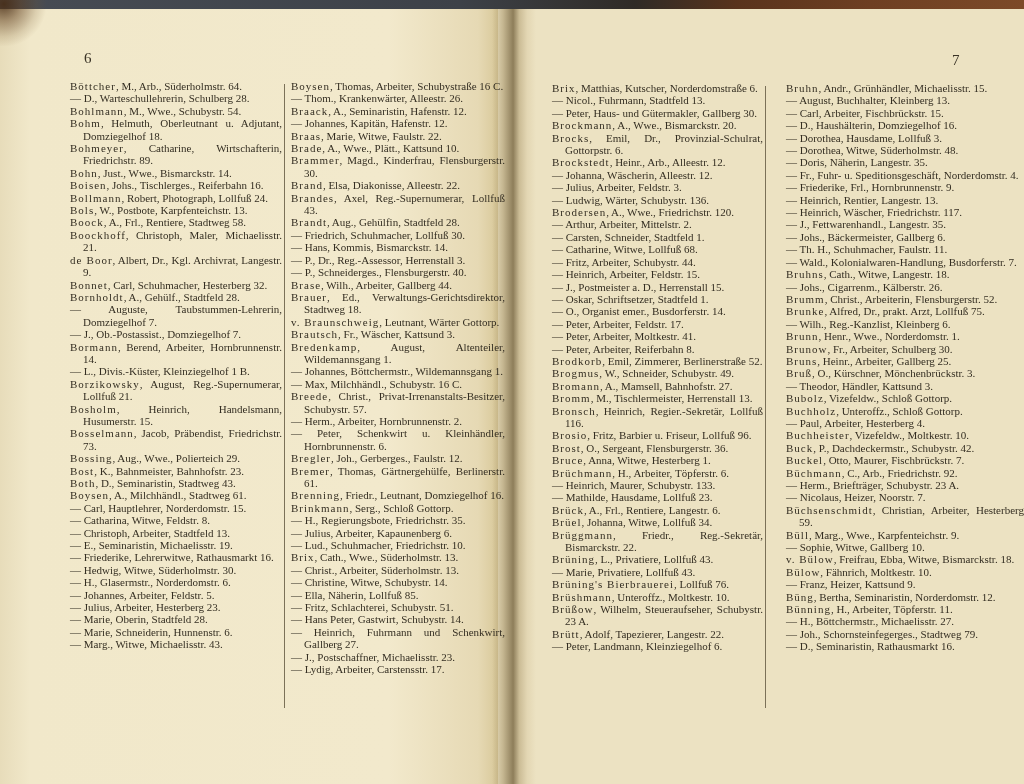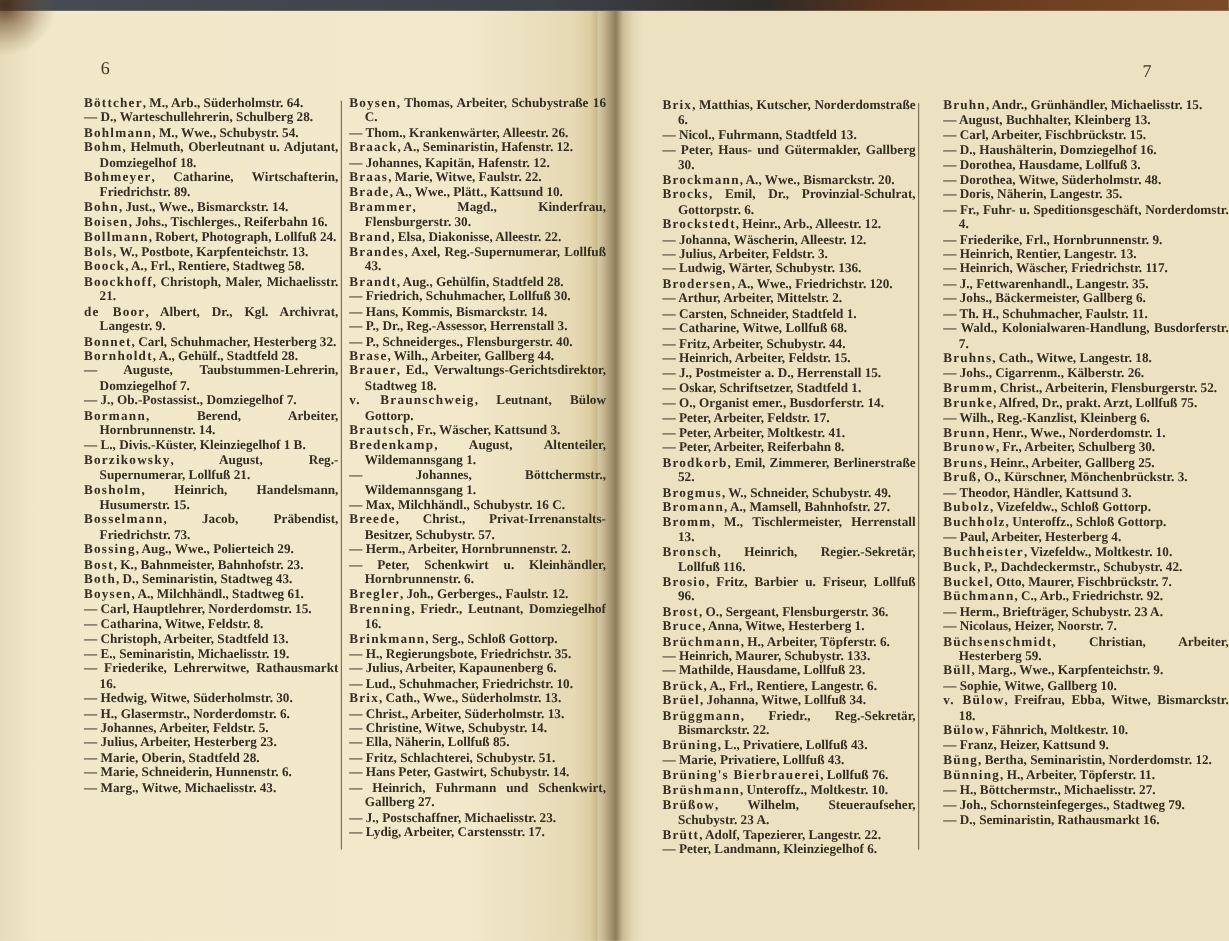--- a/index.html
+++ b/index.html
@@ -32,21 +32,21 @@
     position:absolute;top:0;left:0;width:46px;height:46px;
     background:radial-gradient(circle at 4px 4px,rgba(72,44,20,.85) 0%,rgba(96,62,30,.5) 28%,rgba(120,90,50,.18) 55%,rgba(0,0,0,0) 72%);
   }
   .page-number{
     position:absolute;font-size:15px;letter-spacing:1px;color:#3a3326;
   }
   .pn-6{left:84px;top:50px;}
   .pn-7{left:952px;top:52px;}
   .col{
     position:absolute;font-size:11px;line-height:12.4px;
-    text-align:justify;color:#342e22;font-weight:bold;
+    text-align:justify;color:#342e22;
   }
   .col-divider{
     position:absolute;width:1px;background:#7b7158;
   }
   .entry{
     margin:0;padding-left:13px;text-indent:-13px;
   }
   .surname{letter-spacing:1px;}
   .dash{letter-spacing:0;}
   .c-p6c1{left:70px;top:80px;width:212px;}
@@ -118,29 +118,30 @@
     <p class="entry"><span class="surname">Brammer</span><span>, Magd., Kinderfrau, Flensburgerstr. 30.</span></p>
     <p class="entry"><span class="surname">Brand</span><span>, Elsa, Diakonisse, Alleestr. 22.</span></p>
     <p class="entry"><span class="surname">Brandes</span><span>, Axel, Reg.-Supernumerar, Lollfuß 43.</span></p>
     <p class="entry"><span class="surname">Brandt</span><span>, Aug., Gehülfin, Stadtfeld 28.</span></p>
     <p class="entry"><span class="dash">—</span><span> Friedrich, Schuhmacher, Lollfuß 30.</span></p>
     <p class="entry"><span class="dash">—</span><span> Hans, Kommis, Bismarckstr. 14.</span></p>
     <p class="entry"><span class="dash">—</span><span> P., Dr., Reg.-Assessor, Herrenstall 3.</span></p>
     <p class="entry"><span class="dash">—</span><span> P., Schneiderges., Flensburgerstr. 40.</span></p>
     <p class="entry"><span class="surname">Brase</span><span>, Wilh., Arbeiter, Gallberg 44.</span></p>
     <p class="entry"><span class="surname">Brauer</span><span>, Ed., Verwaltungs-Gerichtsdirektor, Stadtweg 18.</span></p>
-    <p class="entry"><span class="surname">v. Braunschweig</span><span>, Leutnant, Bülow Gottorp.</span></p>
+    <p class="entry"><span class="surname">v. Braunschweig</span><span>, Leutnant, Wärter Gottorp.</span></p>
     <p class="entry"><span class="surname">Brautsch</span><span>, Fr., Wäscher, Kattsund 3.</span></p>
     <p class="entry"><span class="surname">Bredenkamp</span><span>, August, Altenteiler, Wildemannsgang 1.</span></p>
     <p class="entry"><span class="dash">—</span><span> Johannes, Böttchermstr., Wildemannsgang 1.</span></p>
     <p class="entry"><span class="dash">—</span><span> Max, Milchhändl., Schubystr. 16 C.</span></p>
     <p class="entry"><span class="surname">Breede</span><span>, Christ., Privat-Irrenanstalts-Besitzer, Schubystr. 57.</span></p>
     <p class="entry"><span class="dash">—</span><span> Herm., Arbeiter, Hornbrunnenstr. 2.</span></p>
     <p class="entry"><span class="dash">—</span><span> Peter, Schenkwirt u. Kleinhändler, Hornbrunnenstr. 6.</span></p>
     <p class="entry"><span class="surname">Bregler</span><span>, Joh., Gerberges., Faulstr. 12.</span></p>
+    <p class="entry"><span class="surname">Bremer</span><span>, Thomas, Gärtnergehülfe, Berlinerstr. 61.</span></p>
     <p class="entry"><span class="surname">Brenning</span><span>, Friedr., Leutnant, Domziegelhof 16.</span></p>
     <p class="entry"><span class="surname">Brinkmann</span><span>, Serg., Schloß Gottorp.</span></p>
     <p class="entry"><span class="dash">—</span><span> H., Regierungsbote, Friedrichstr. 35.</span></p>
     <p class="entry"><span class="dash">—</span><span> Julius, Arbeiter, Kapaunenberg 6.</span></p>
     <p class="entry"><span class="dash">—</span><span> Lud., Schuhmacher, Friedrichstr. 10.</span></p>
     <p class="entry"><span class="surname">Brix</span><span>, Cath., Wwe., Süderholmstr. 13.</span></p>
     <p class="entry"><span class="dash">—</span><span> Christ., Arbeiter, Süderholmstr. 13.</span></p>
     <p class="entry"><span class="dash">—</span><span> Christine, Witwe, Schubystr. 14.</span></p>
     <p class="entry"><span class="dash">—</span><span> Ella, Näherin, Lollfuß 85.</span></p>
     <p class="entry"><span class="dash">—</span><span> Fritz, Schlachterei, Schubystr. 51.</span></p>

